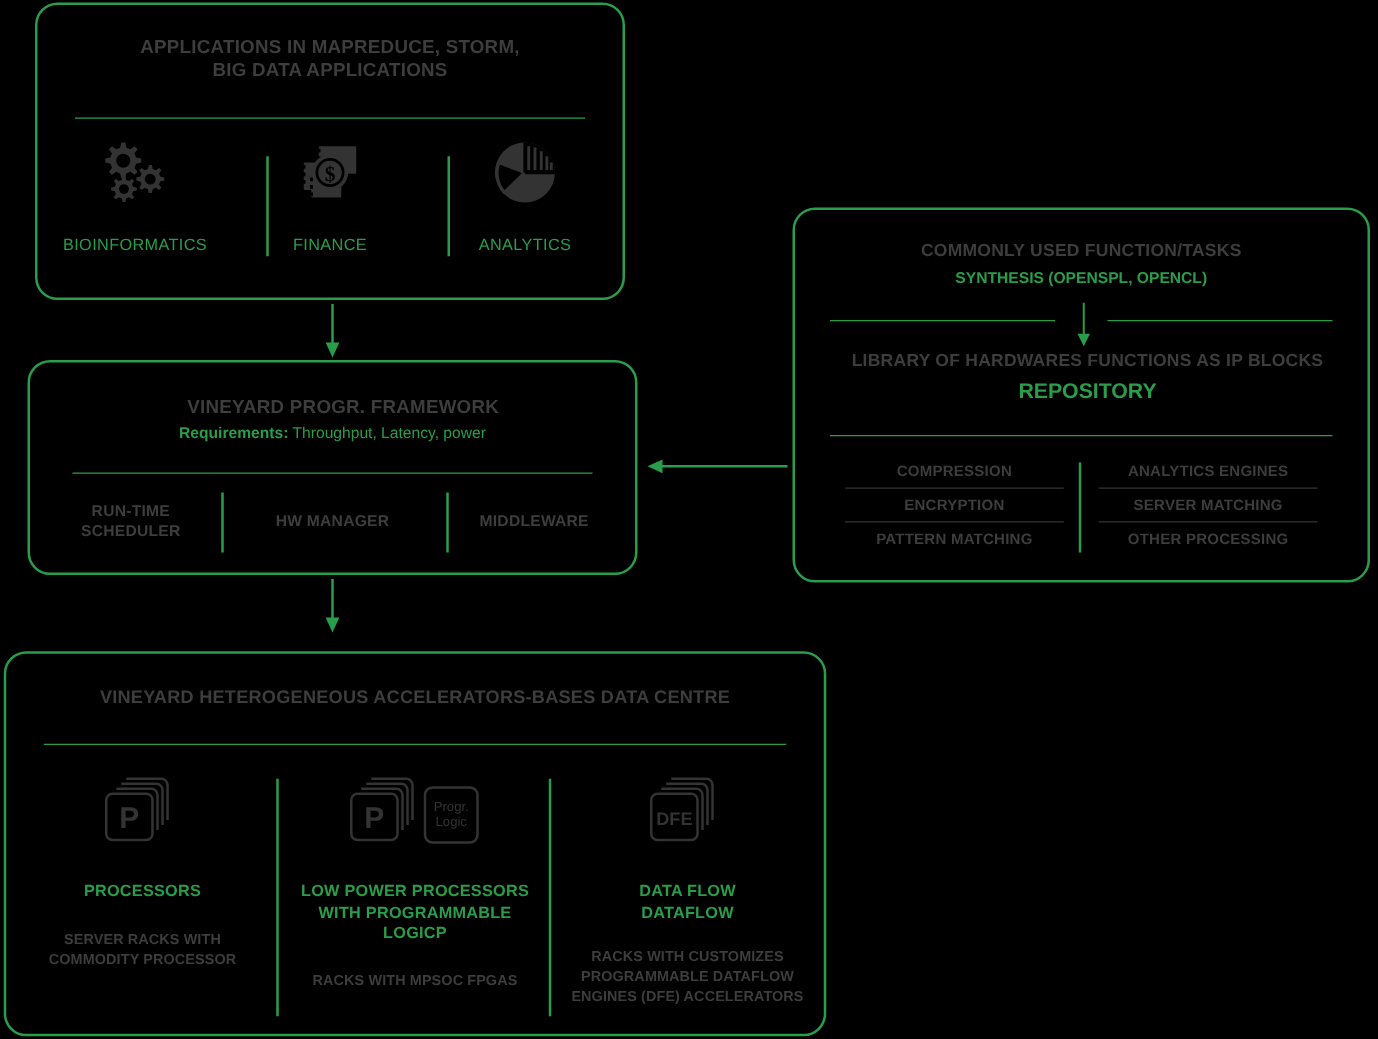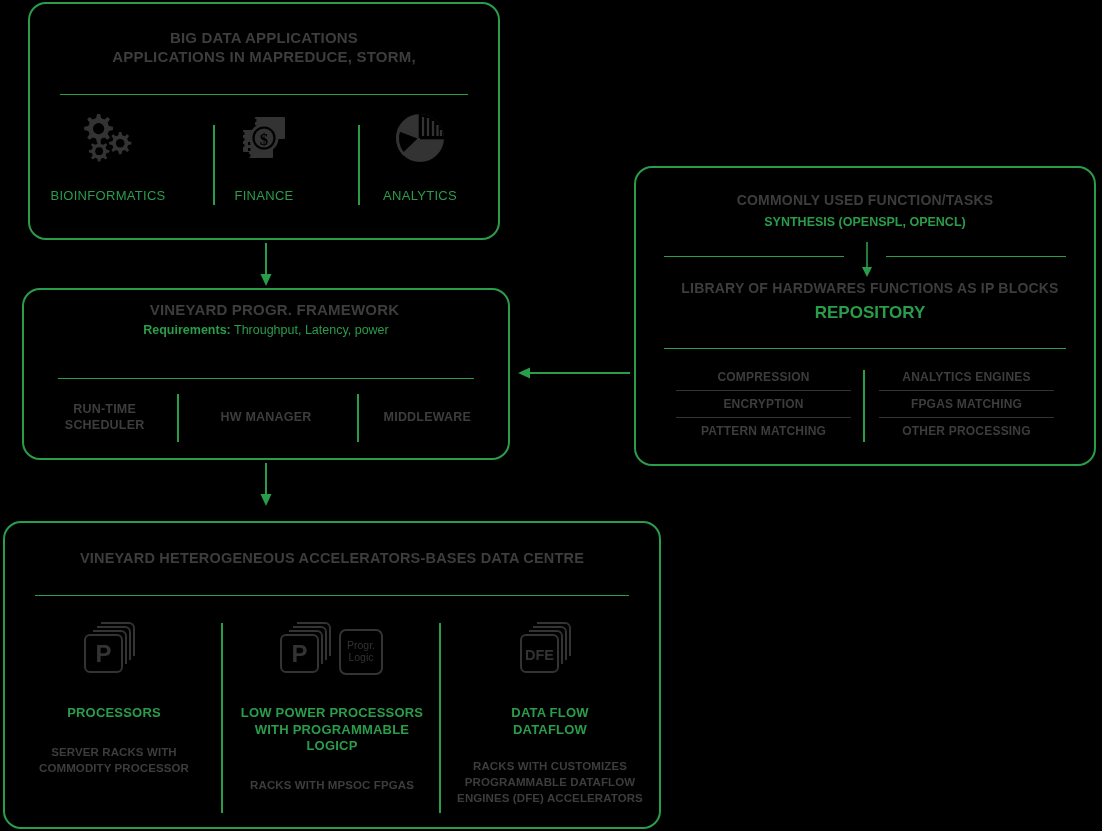--- a/index.html
+++ b/index.html
@@ -100,21 +100,21 @@
     font-weight: normal;
     letter-spacing: 0.3px;
   }
 
   
   #box-framework {
     left: 22px; top: 288px; width: 488px; height: 172px;
   }
   #box-framework .box-title {
     font-size: 15px;
-    margin-top: 10px;
+    margin-top: 26px;
     padding-left: 17px;
   }
   #box-framework .box-sub {
     font-size: 12.5px;
     margin-top: 3px;
   }
   #box-framework .divider {
     position: absolute;
     left: 34px; right: 34px; top: 88px;
   }
@@ -221,22 +221,22 @@
   
   .arrow { position: absolute; }
 </style>
 </head>
 <body>
 
 <div class="canvas">
 
   <div class="gbox" id="box-apps">
     <div class="box-title">
+      <div>APPLICATIONS IN MAPREDUCE, STORM,</div>
       <div>BIG DATA APPLICATIONS</div>
-      <div>APPLICATIONS IN MAPREDUCE, STORM,</div>
     </div>
 
     <hr class="hr-green divider">
 
     <div class="app-cols">
 
       <div class="app-col">
         <div class="app-icon">
           <svg width="62" height="58" viewBox="0 0 62 58">
             <g fill="#333333">
@@ -382,21 +382,21 @@
       <div class="repo-col">
         <div class="repo-item">COMPRESSION</div>
         <hr class="hr-gray">
         <div class="repo-item">ENCRYPTION</div>
         <hr class="hr-gray">
         <div class="repo-item">PATTERN MATCHING</div>
       </div>
       <div class="repo-col">
         <div class="repo-item">ANALYTICS ENGINES</div>
         <hr class="hr-gray">
-        <div class="repo-item">FPGAS MATCHING</div>
+        <div class="repo-item">SERVER MATCHING</div>
         <hr class="hr-gray">
         <div class="repo-item">OTHER PROCESSING</div>
       </div>
     </div>
 
     <div class="vr-green" style="left:227px; top:202px; height:72px;"></div>
   </div>
 
   <div class="gbox" id="box-dc">
     <div class="box-title">VINEYARD HETEROGENEOUS ACCELERATORS-BASES DATA CENTRE</div>

